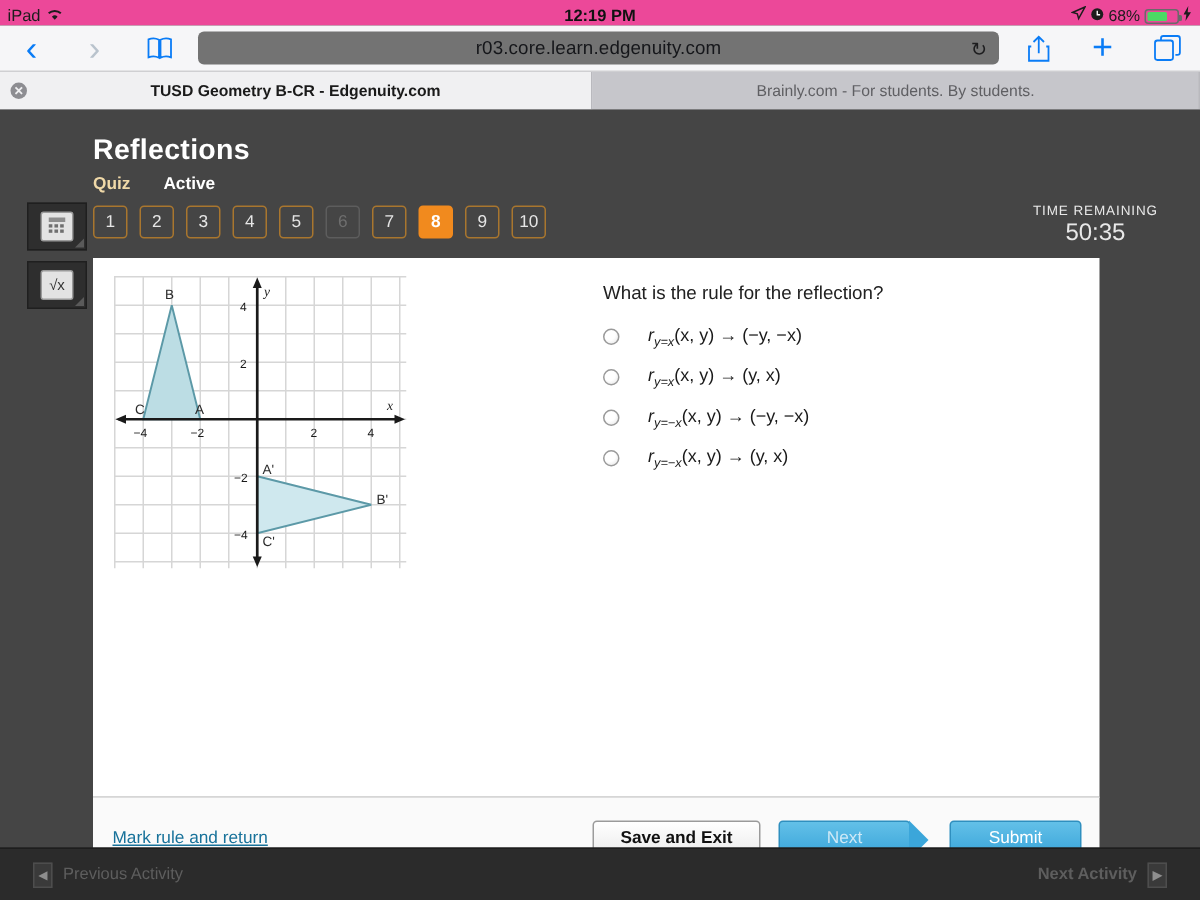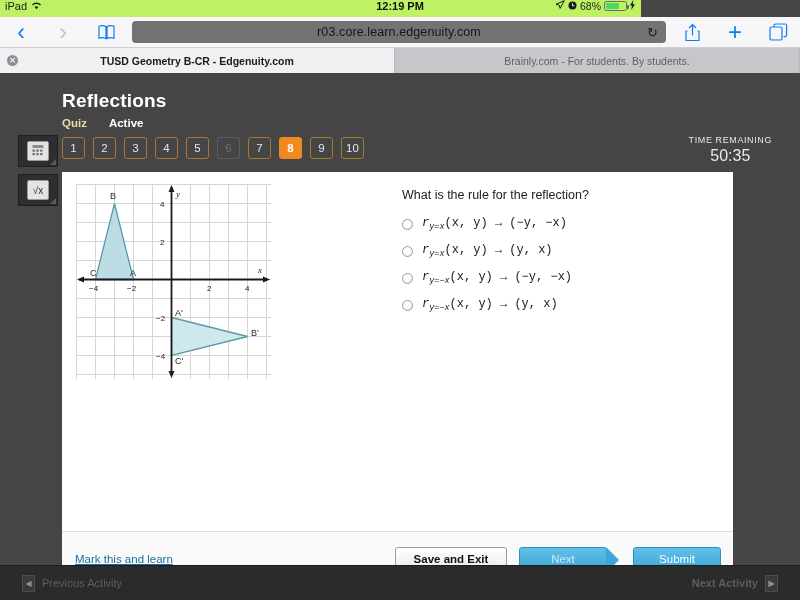--- a/index.html
+++ b/index.html
@@ -6,22 +6,22 @@
   html, body {
     width: 800px; height: 600px;
     font-family: "Liberation Sans", sans-serif;
     background: #454545;
     overflow: hidden;
   }
   #root { position: relative; width: 800px; height: 600px; }
 
   
   .statusbar {
-    position: absolute; top: 0; left: 0; width: 641px; height: 17px;
-    background: #bef264; display: flex; align-items: flex-start;
+    position: absolute; top: 0; left: 0; width: 800px; height: 17px;
+    background: #ec4899; display: flex; align-items: flex-end;
     font-size: 11px; color: #1c1c1c;
   }
   .sb-left { display: flex; align-items: center; gap: 4px; padding-left: 5px; }
   .sb-center {
     position: absolute; left: 0; width: 800px; text-align: center;
     font-size: 11px; font-weight: bold; color: #111;
   }
   .sb-right {
     position: absolute; right: 6px; display: flex; align-items: center; gap: 3px;
     font-size: 10.5px;
@@ -161,21 +161,21 @@
     font-size: 12.5px; color: #212121;
   }
   .choices { position: absolute; left: 340px; top: 42px; }
   .choice { display: flex; align-items: center; height: 20px; margin-bottom: 7px; }
   .radio {
     width: 11px; height: 11px; border-radius: 50%;
     border: 1px solid #9a9a9a;
     background: radial-gradient(circle at 38% 33%, #ffffff 45%, #e2e2e2 100%);
     margin-right: 9px; flex: none;
   }
-  .ctext { font-size: 12px; color: #1a1a1a; font-family: Liberation Mono, monospace; white-space: nowrap; }
+  .ctext { font-size: 12px; color: #1a1a1a; font-family: Liberation Sans, sans-serif; white-space: nowrap; margin-left: 10px; }
   .ctext i { font-style: italic; }
   .ctext sub { font-size: 8.5px; font-style: italic; }
 
   
   .graph { position: absolute; left: 14px; top: 12px; }
 
   
   .actbar {
     position: absolute; left: 0; bottom: 0; width: 800px; height: 35px;
     background: #2b2b2b; border-top: 1px solid #1d1d1d;
@@ -394,21 +394,21 @@
           <span class="ctext"><i>r</i><sub>y=−x</sub><span>(x, y) → (−y, −x)</span></span>
         </div>
         <div class="choice">
           <span class="radio"></span>
           <span class="ctext"><i>r</i><sub>y=−x</sub><span>(x, y) → (y, x)</span></span>
         </div>
       </div>
     </div>
 
     <div class="footer">
-      <a class="marklink">Mark this and learn</a>
+      <a class="marklink">Mark rule and return</a>
       <div class="fbtns">
         <div class="btn btn-save">Save and Exit</div>
         <div class="btn btn-next">Next</div>
         <div class="btn btn-submit">Submit</div>
       </div>
     </div>
 
     <div class="actbar">
       <div class="act prev">
         <span class="arw">◀</span>

